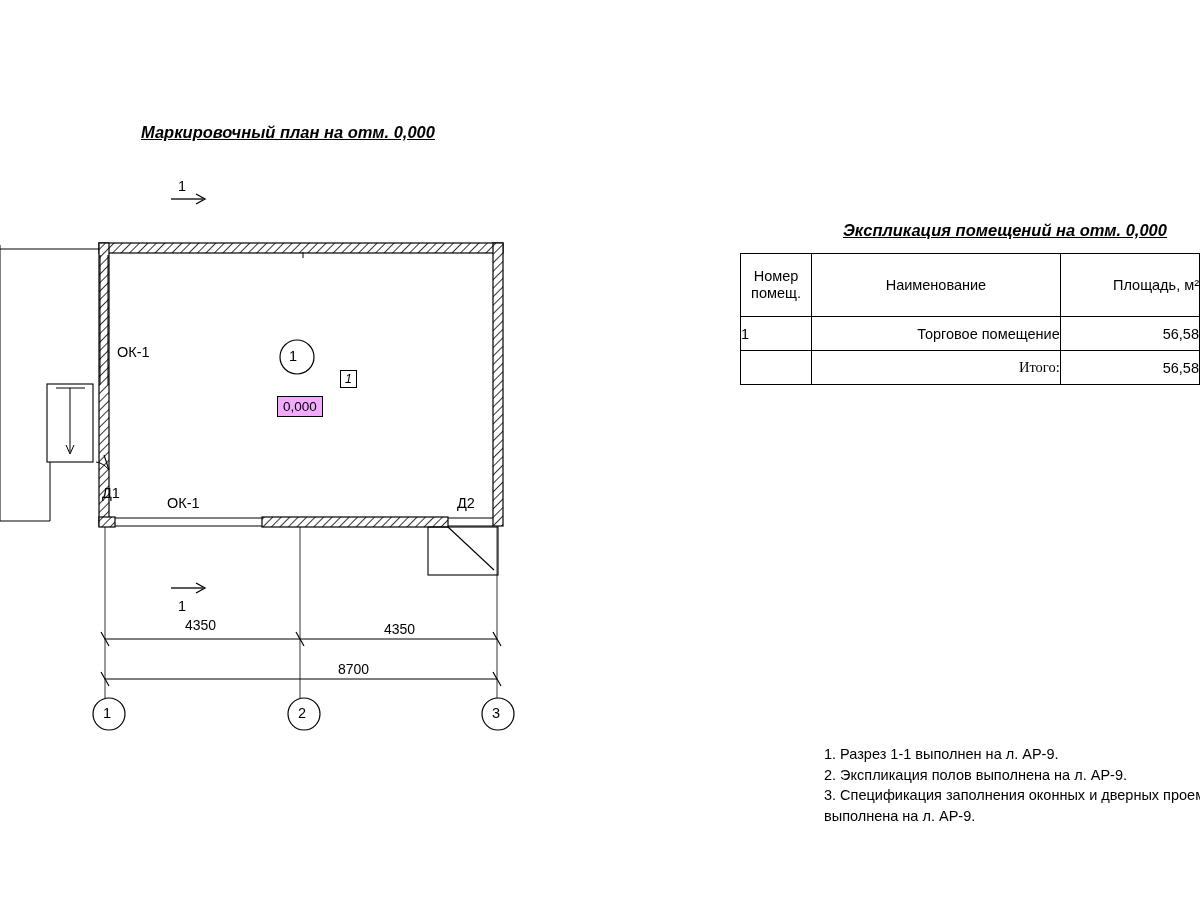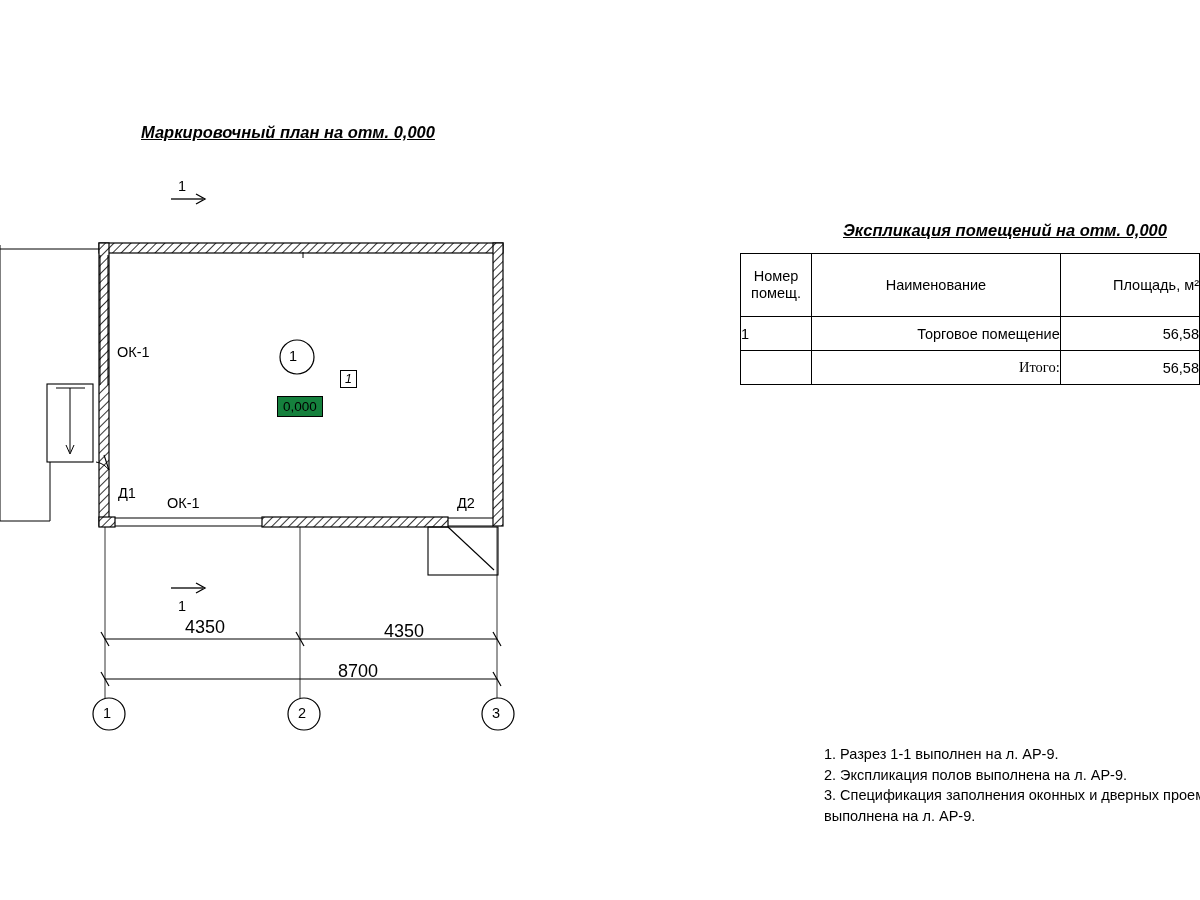--- a/index.html
+++ b/index.html
@@ -39,33 +39,33 @@
     margin-top: 14px;
   }
 
   
   #plan-svg { left: 0; top: 0; }
 
   .lbl {
     font-size: 14.5px;
     white-space: nowrap;
   }
-  .lbl-dim { font-size: 18px; }
+  .lbl-dim { font-size: 14px; }
 
   
   .lbl-ok1-a { left: 117px; top: 344px; }
   .lbl-ok1-b { left: 167px; top: 495px; }
-  .lbl-d1    { left: 118px; top: 485px; }
+  .lbl-d1    { left: 102px; top: 485px; }
   .lbl-d2    { left: 457px; top: 495px; }
   .lbl-sec-top { left: 178px; top: 178px; }
   .lbl-sec-bot { left: 178px; top: 598px; }
   .lbl-dim-l { left: 185px; top: 617px; }
   .lbl-dim-r { left: 384px; top: 621px; }
   .lbl-dim-t { left: 338px; top: 661px; }
-  .lbl-elev  { left: 277px; top: 396px; padding: 2px 5px; border: 1px solid #000; background: #15803d; font-size: 13.5px; }
+  .lbl-elev  { left: 277px; top: 396px; padding: 2px 5px; border: 1px solid #000; background: #f0abfc; font-size: 13.5px; }
   .lbl-room-num { left: 289px; top: 348px; font-size: 14.5px; }
   .lbl-sec-box { left: 340px; top: 370px; padding: 1px 4px; border: 1px solid #000; background: #fff; font-size: 12.5px; font-style: italic; }
   .lbl-ax1 { left: 103px; top: 705px; font-size: 14.5px; }
   .lbl-ax2 { left: 298px; top: 705px; font-size: 14.5px; }
   .lbl-ax3 { left: 492px; top: 705px; font-size: 14.5px; }
 
   
   #expl-table {
     left: 740px;
     top: 253px;

